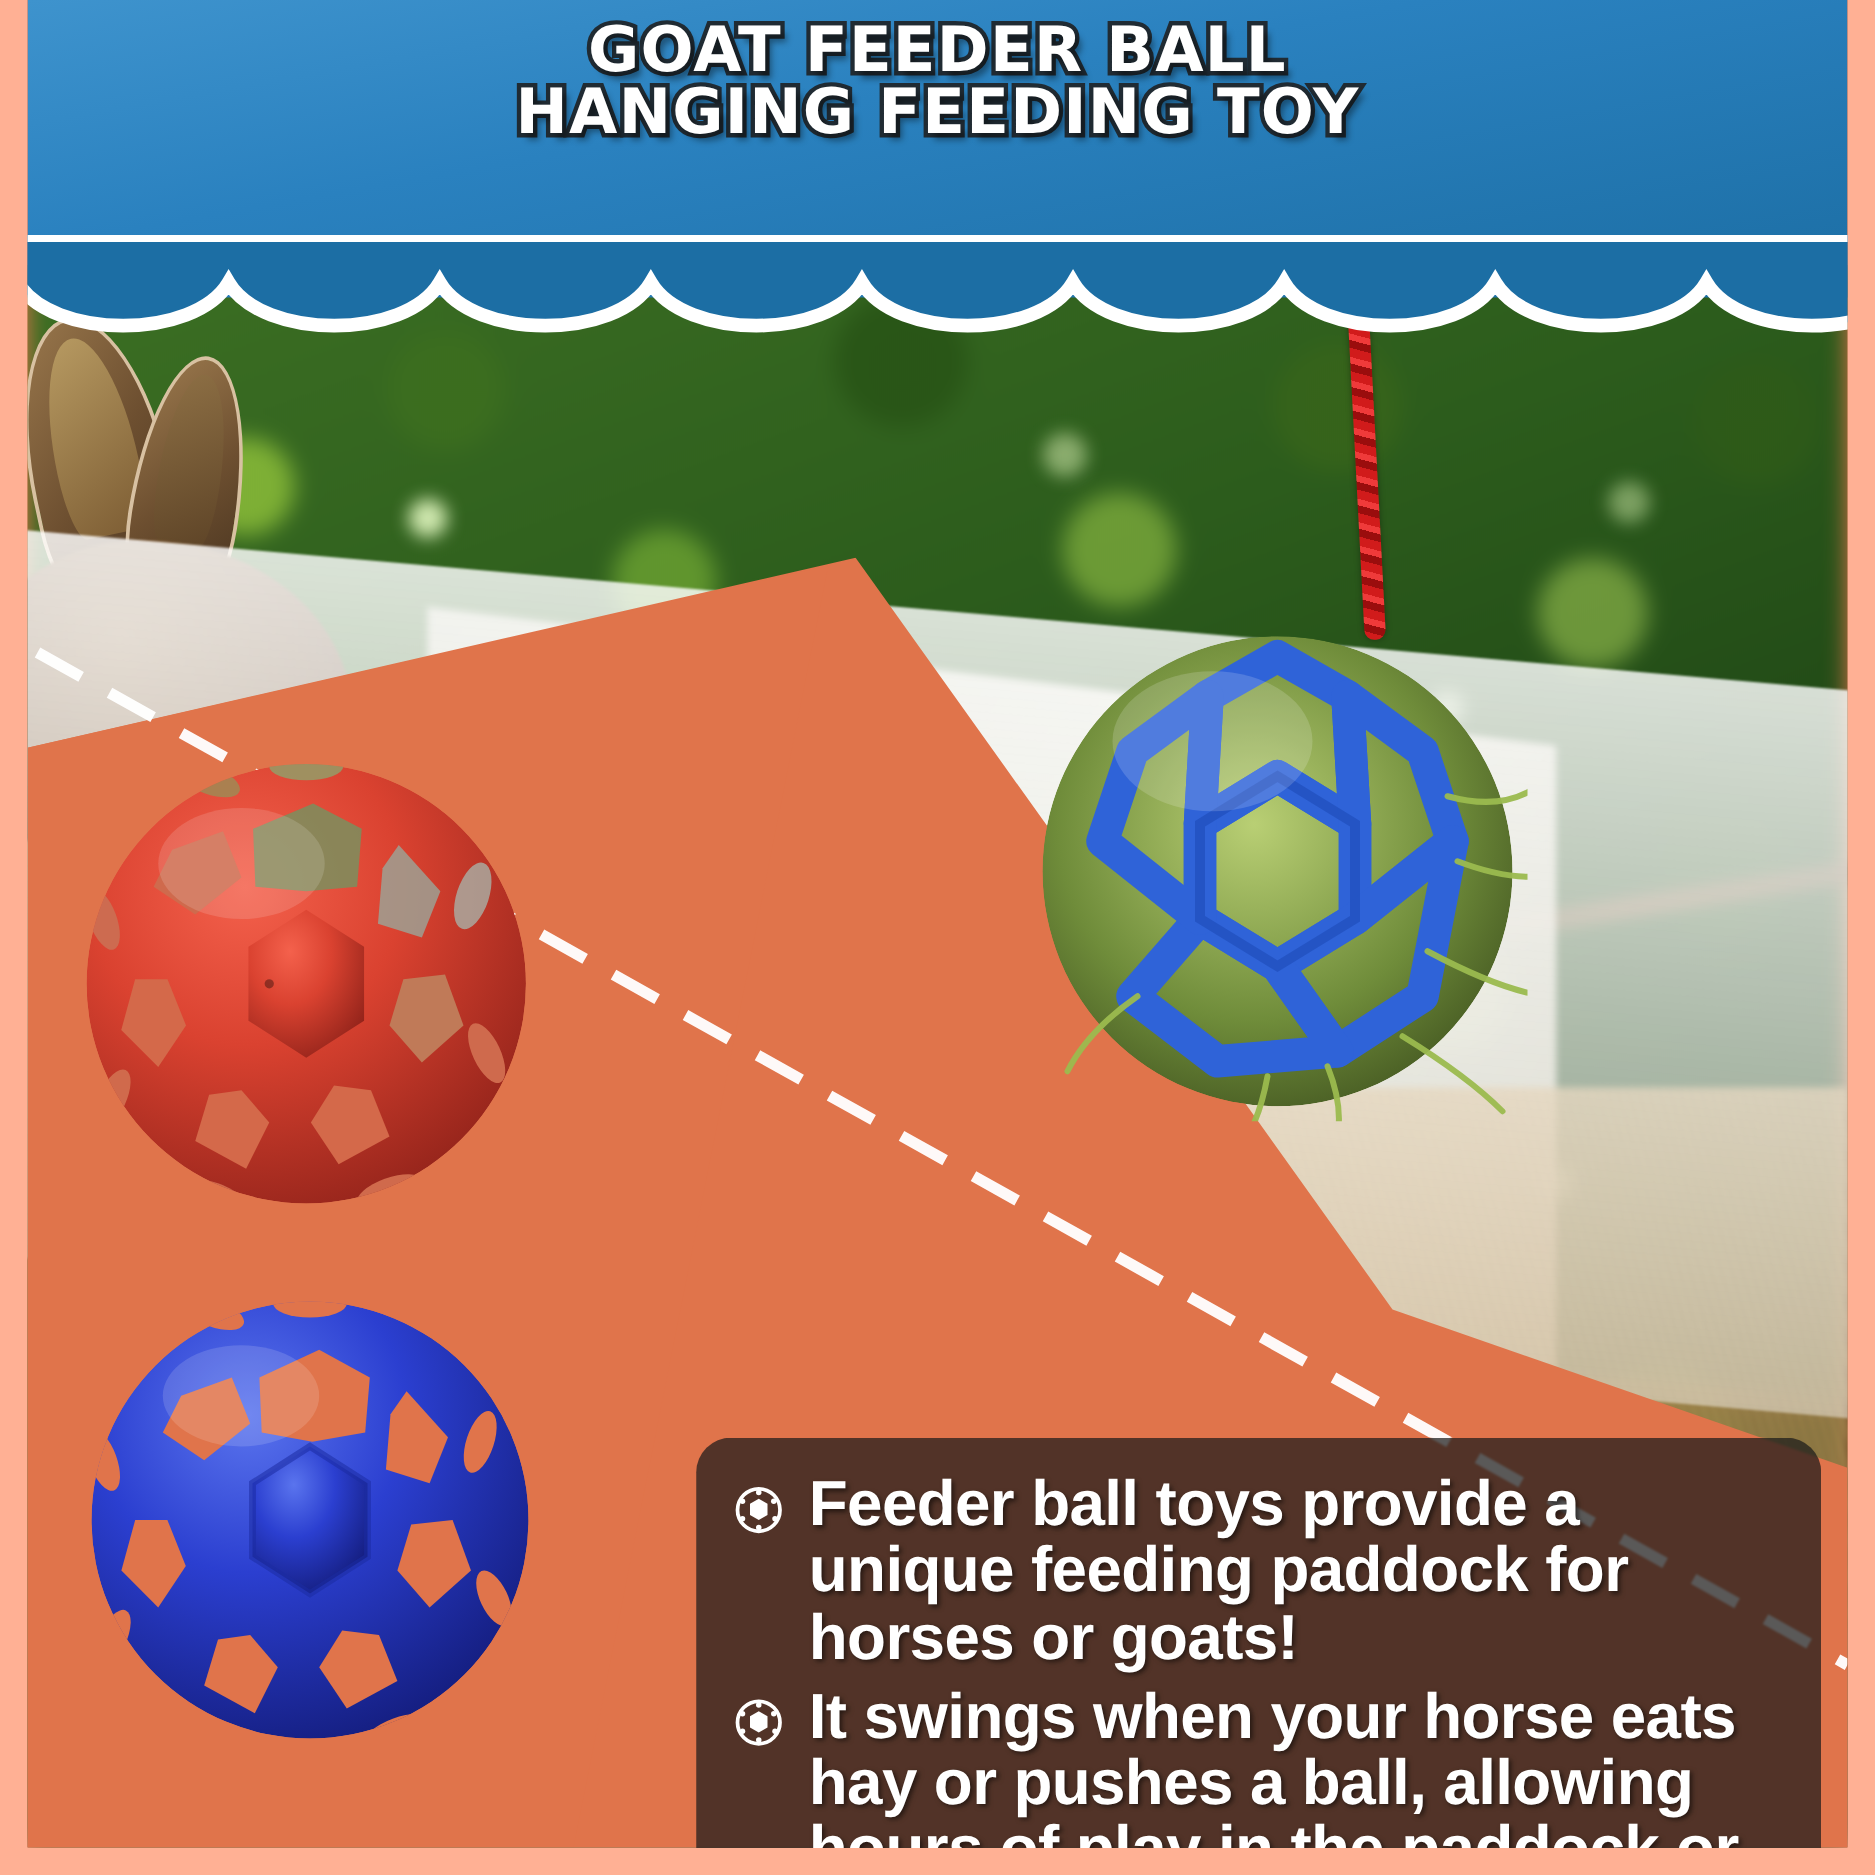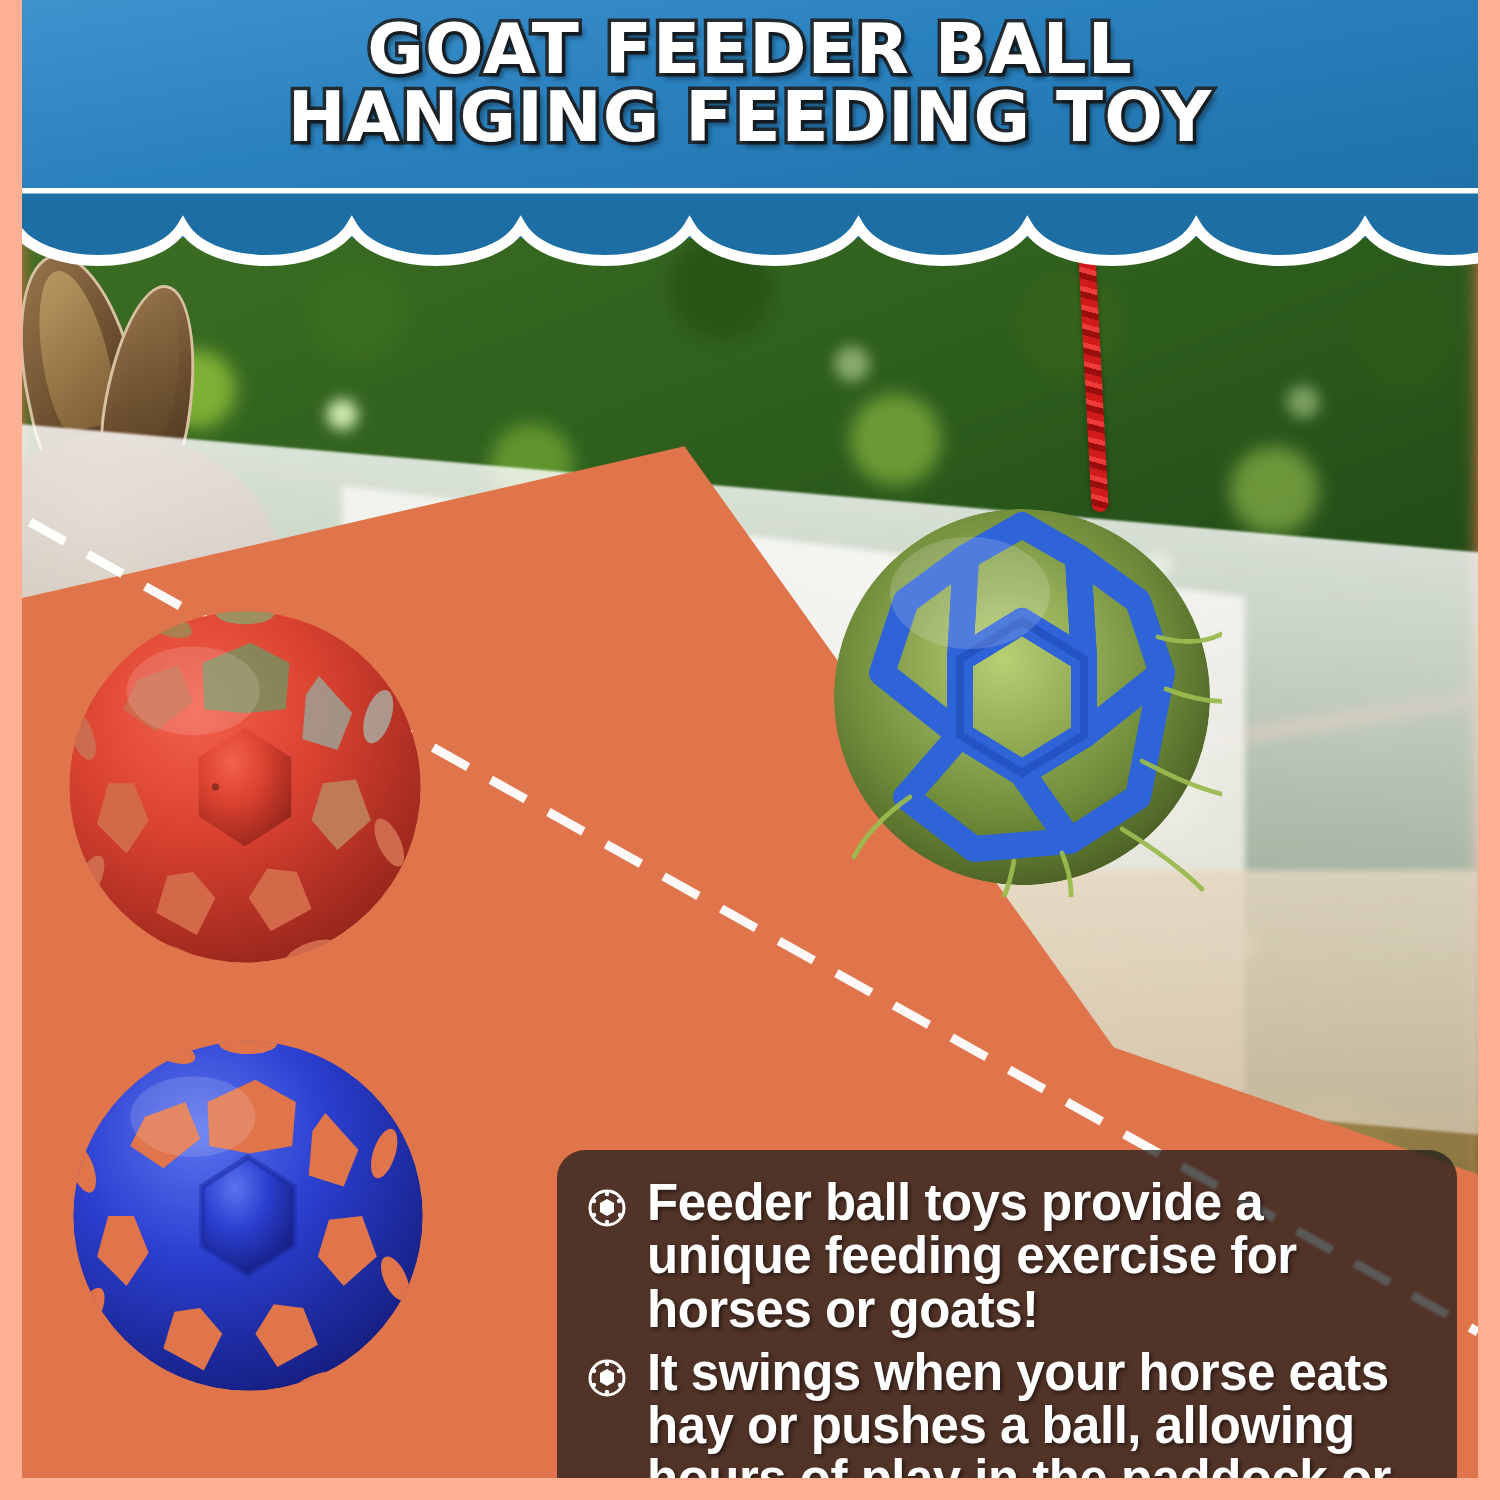--- a/index.html
+++ b/index.html
@@ -22,21 +22,21 @@
 
   
   #header{
     position:absolute; left:0; top:0; width:100%; height:238px;
     background:linear-gradient(170deg,#3e93cd 0%, #2a81bf 40%, #1c6ea4 100%);
     z-index:40;
   }
   #header-title{
     position:absolute; left:0; right:0; top:16px;
     text-align:center;
-    font-size:69px;
+    font-size:50px;
     font-weight:bold;
     line-height:0.98;
     letter-spacing:1px;
     color:#ffffff;
     font-family:"DejaVu Sans","Liberation Sans",sans-serif;
     -webkit-text-stroke:7px #202b33;
     paint-order:stroke fill;
     text-shadow:5px 6px 5px rgba(0,0,0,0.38);
     white-space:pre-line;
   }
@@ -377,21 +377,21 @@
               <circle cx="20" cy="20" r="17" fill="none" stroke="#fff" stroke-width="3"></circle>
               <polygon points="20,11 27,15 27,24 20,28 13,24 13,15" fill="#fff"></polygon>
               <circle cx="20" cy="6" r="2.2" fill="#fff"></circle>
               <circle cx="32" cy="13" r="2.2" fill="#fff"></circle>
               <circle cx="33" cy="27" r="2.2" fill="#fff"></circle>
               <circle cx="20" cy="34" r="2.2" fill="#fff"></circle>
               <circle cx="7" cy="27" r="2.2" fill="#fff"></circle>
               <circle cx="7" cy="13" r="2.2" fill="#fff"></circle>
             </svg>
           </span>
-          <span class="bullet-text">Feeder ball toys provide a unique feeding exercise for horses or goats!</span>
+          <span class="bullet-text">Feeder ball toys provide a unique feeding paddock for horses or goats!</span>
         </div>
 
         <div class="bullet-row">
           <span class="bullet-icon">
             <svg viewBox="0 0 40 40" width="40" height="40">
               <circle cx="20" cy="20" r="17" fill="none" stroke="#fff" stroke-width="3"></circle>
               <polygon points="20,11 27,15 27,24 20,28 13,24 13,15" fill="#fff"></polygon>
               <circle cx="20" cy="6" r="2.2" fill="#fff"></circle>
               <circle cx="32" cy="13" r="2.2" fill="#fff"></circle>
               <circle cx="33" cy="27" r="2.2" fill="#fff"></circle>

